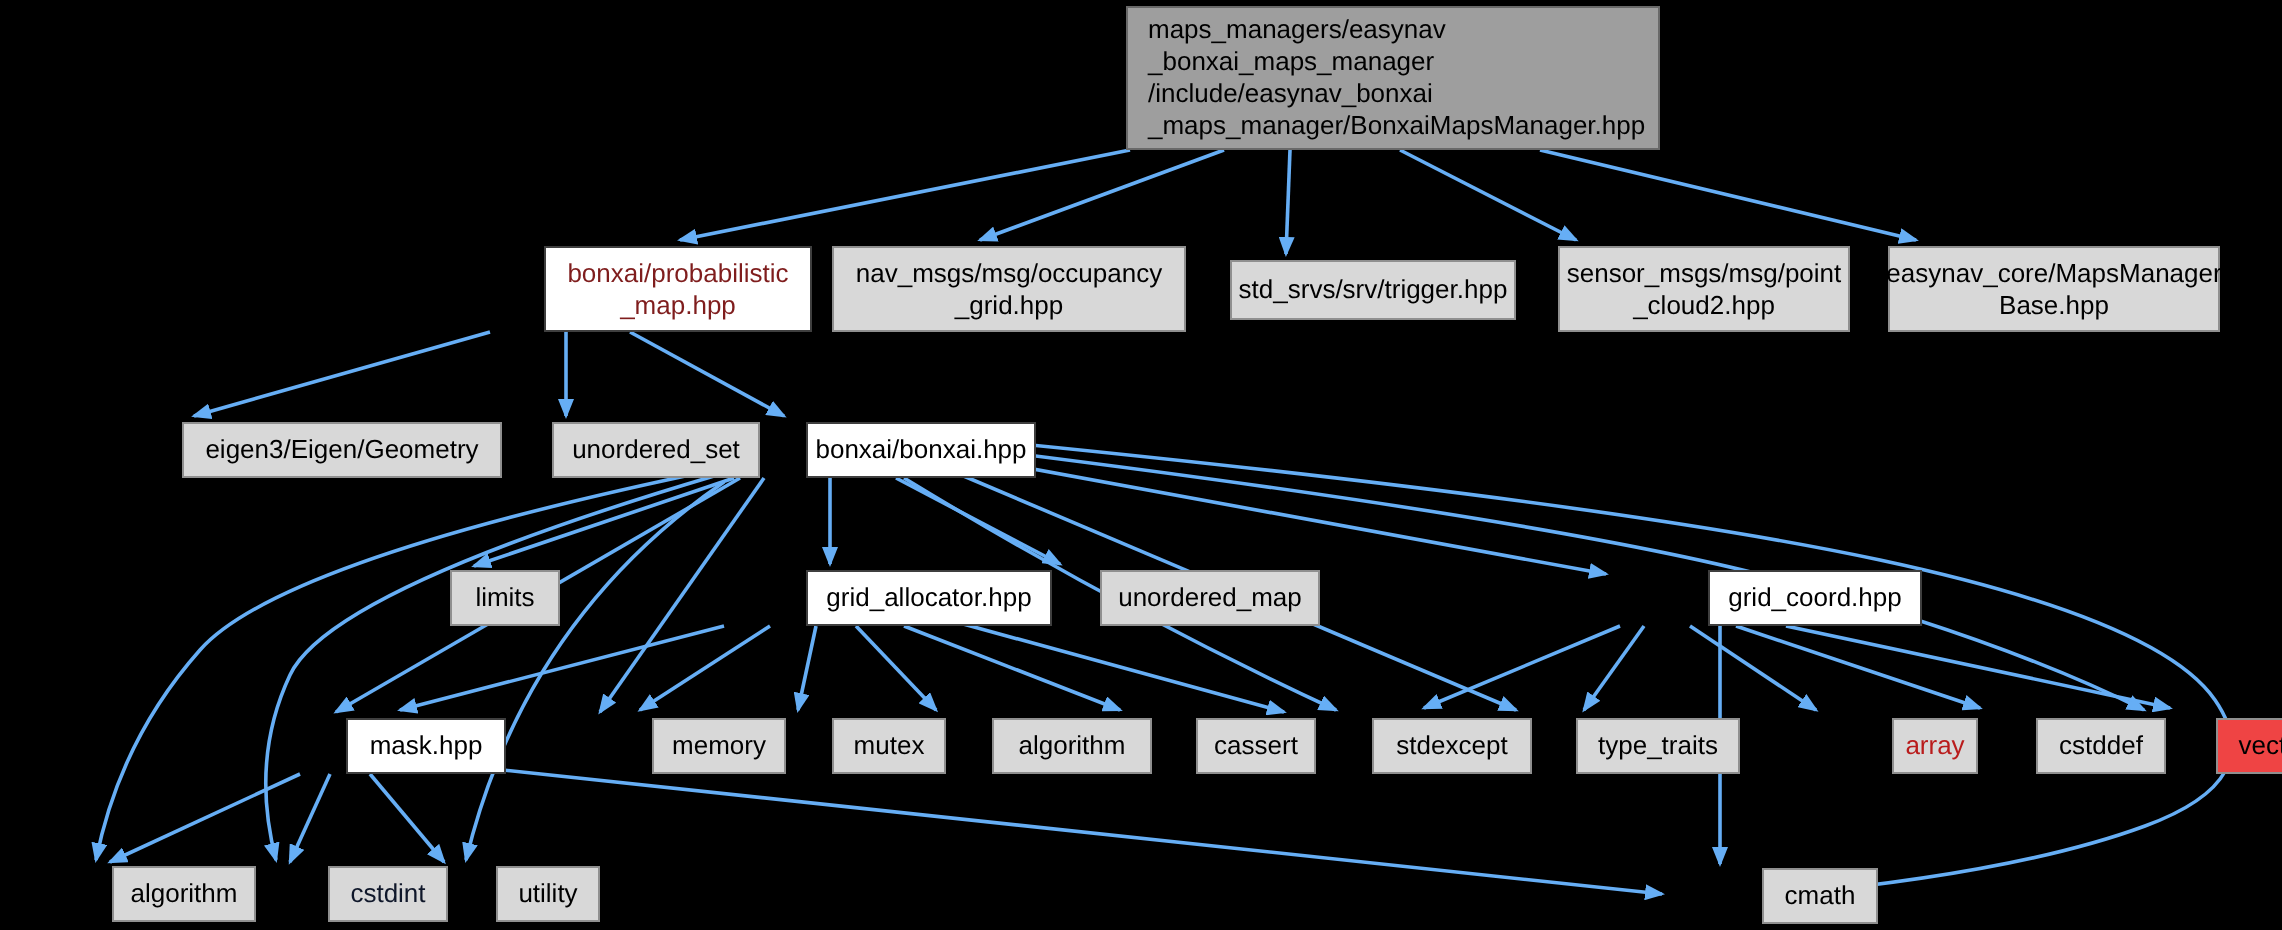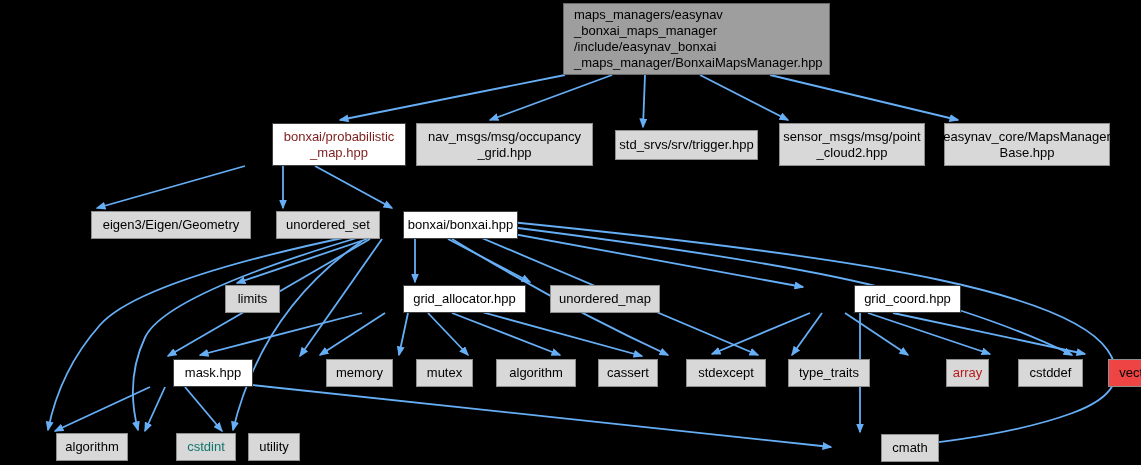--- a/index.html
+++ b/index.html
@@ -105,16 +105,16 @@
     <div class="node external" style="left: 278px; top: 359px; width: 67px; height: 28px; background: rgb(216, 216, 216); border: 1.5px solid rgb(143, 143, 143); color: rgb(0, 0, 0);">memory</div>
     <div class="node external" style="left: 368px; top: 359px; width: 57px; height: 28px; background: rgb(216, 216, 216); border: 1.5px solid rgb(143, 143, 143); color: rgb(0, 0, 0);">mutex</div>
     <div class="node external" style="left: 448px; top: 359px; width: 80px; height: 28px; background: rgb(216, 216, 216); border: 1.5px solid rgb(143, 143, 143); color: rgb(0, 0, 0);">algorithm</div>
     <div class="node external" style="left: 550px; top: 359px; width: 60px; height: 28px; background: rgb(216, 216, 216); border: 1.5px solid rgb(143, 143, 143); color: rgb(0, 0, 0);">cassert</div>
     <div class="node external" style="left: 638px; top: 359px; width: 80px; height: 28px; background: rgb(216, 216, 216); border: 1.5px solid rgb(143, 143, 143); color: rgb(0, 0, 0);">stdexcept</div>
     <div class="node external" style="left: 740px; top: 359px; width: 82px; height: 28px; background: rgb(216, 216, 216); border: 1.5px solid rgb(143, 143, 143); color: rgb(0, 0, 0);">type_traits</div>
     <div class="node external" style="left: 898px; top: 359px; width: 43px; height: 28px; background: rgb(216, 216, 216); border: 1.5px solid rgb(143, 143, 143); color: #b91c1c;">array</div>
     <div class="node external" style="left: 970px; top: 359px; width: 65px; height: 28px; background: rgb(216, 216, 216); border: 1.5px solid rgb(143, 143, 143); color: rgb(0, 0, 0);">cstddef</div>
     <div class="node external" style="left: 1060px; top: 359px; width: 58px; height: 28px; background: #ef4444; border: 1.5px solid rgb(143, 143, 143); color: rgb(0, 0, 0);">vector</div>
     <div class="node external" style="left: 8px; top: 433px; width: 72px; height: 28px; background: rgb(216, 216, 216); border: 1.5px solid rgb(143, 143, 143); color: rgb(0, 0, 0);">algorithm</div>
-    <div class="node external" style="left: 128px; top: 433px; width: 60px; height: 28px; background: rgb(216, 216, 216); border: 1.5px solid rgb(143, 143, 143); color: #0f766e;">cstdint</div>
+    <div class="node external" style="left: 116px; top: 433px; width: 60px; height: 28px; background: rgb(216, 216, 216); border: 1.5px solid rgb(143, 143, 143); color: #0f172a;">cstdint</div>
     <div class="node external" style="left: 200px; top: 433px; width: 52px; height: 28px; background: rgb(216, 216, 216); border: 1.5px solid rgb(143, 143, 143); color: rgb(0, 0, 0);">utility</div>
     <div class="node external" style="left: 833px; top: 434px; width: 58px; height: 28px; background: rgb(216, 216, 216); border: 1.5px solid rgb(143, 143, 143); color: rgb(0, 0, 0);">cmath</div>
   </div>
 
 </body></html>

